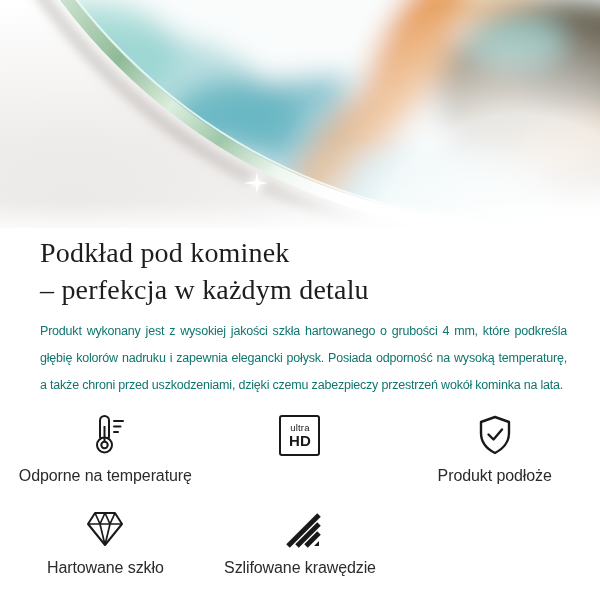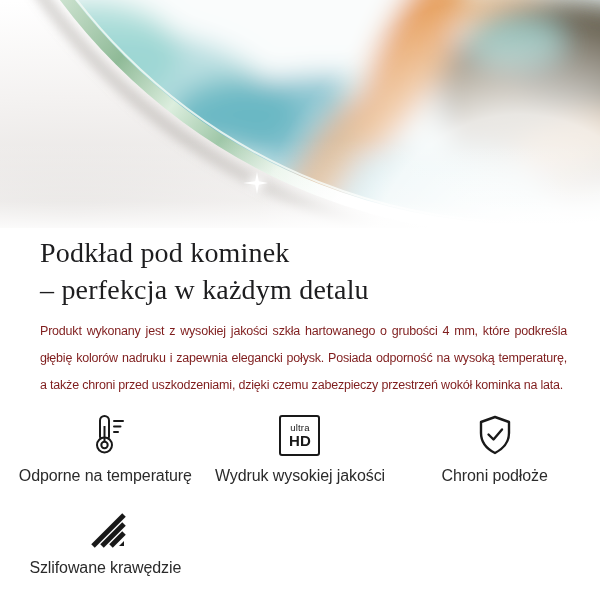--- a/index.html
+++ b/index.html
@@ -17,21 +17,21 @@
   
   .content{padding:2px 49px 0 40px;}
   h1{
     margin:0;padding-top:4px;
     font-family:"Liberation Serif","DejaVu Serif",serif;
     font-weight:400;color:#1d1d1f;
     font-size:28px;line-height:37px;letter-spacing:0.2px;
   }
   .desc{
     margin:10px 9px 0 0;width:527px;
-    color:#7f1d1d;font-size:12.5px;line-height:27px;letter-spacing:-0.2px;
+    color:#0f766e;font-size:12.5px;line-height:27px;letter-spacing:-0.2px;
     text-align:justify;
   }
 
   
   .features{
     margin-top:12px;
     display:grid;grid-template-columns:repeat(3,1fr);
     row-gap:18px;padding:0 8px;
   }
   .feature{display:flex;flex-direction:column;align-items:center;}
@@ -157,33 +157,49 @@
       <div class="feature-label">Odporne na temperaturę</div>
     </div>
 
     <div class="feature">
       <div class="icon-box">
         <div class="uhd">
           <div class="u-top">ultra</div>
           <div class="u-bottom">HD</div>
         </div>
       </div>
-      <div class="feature-label">Wydruk wysokiej jakości</div>
     </div>
 
     <div class="feature">
       <div class="icon-box">
         <svg width="44" height="44" viewBox="0 0 44 44" fill="none" stroke="#191919" stroke-width="2.4">
           <path d="M22 4 L36 9 V20 C36 29.5 30 36 22 40 C14 36 8 29.5 8 20 V9 Z" stroke-linejoin="round"></path>
           <path d="M15.5 21.5 L20.5 26.5 L29 16.5" stroke-linecap="round" stroke-linejoin="round"></path>
         </svg>
       </div>
-      <div class="feature-label">Chroni podłoże</div>
-    </div>
-
+      <div class="feature-label">Produkt podłoże</div>
+    </div>
+
+    <div class="feature">
+      <div class="icon-box">
+        <svg width="44" height="44" viewBox="0 0 44 44" fill="none" stroke="#191919" stroke-width="2">
+          <path d="M12 8 H32 L39 19 L22 40 L5 19 Z" stroke-linejoin="round"></path>
+          <g stroke-width="1.7">
+            <line x1="5" y1="19" x2="39" y2="19"></line>
+            <line x1="12" y1="8" x2="17" y2="19"></line>
+            <line x1="32" y1="8" x2="27" y2="19"></line>
+            <line x1="17" y1="19" x2="22" y2="40"></line>
+            <line x1="27" y1="19" x2="22" y2="40"></line>
+            <line x1="17" y1="19" x2="22" y2="8"></line>
+            <line x1="27" y1="19" x2="22" y2="8"></line>
+          </g>
+        </svg>
+      </div>
+      <div class="feature-label">Hartowane szkło</div>
+    </div>
 
     <div class="feature">
       <div class="icon-box">
         <svg width="44" height="44" viewBox="0 0 44 44" fill="none" stroke="#191919" stroke-width="5">
           <line x1="10" y1="41" x2="41" y2="10"></line>
           <line x1="19" y1="41" x2="41" y2="19"></line>
           <line x1="28" y1="41" x2="41" y2="28"></line>
           <path d="M36 41 L41 41 L41 36 Z" fill="#191919" stroke="none"></path>
         </svg>
       </div>

